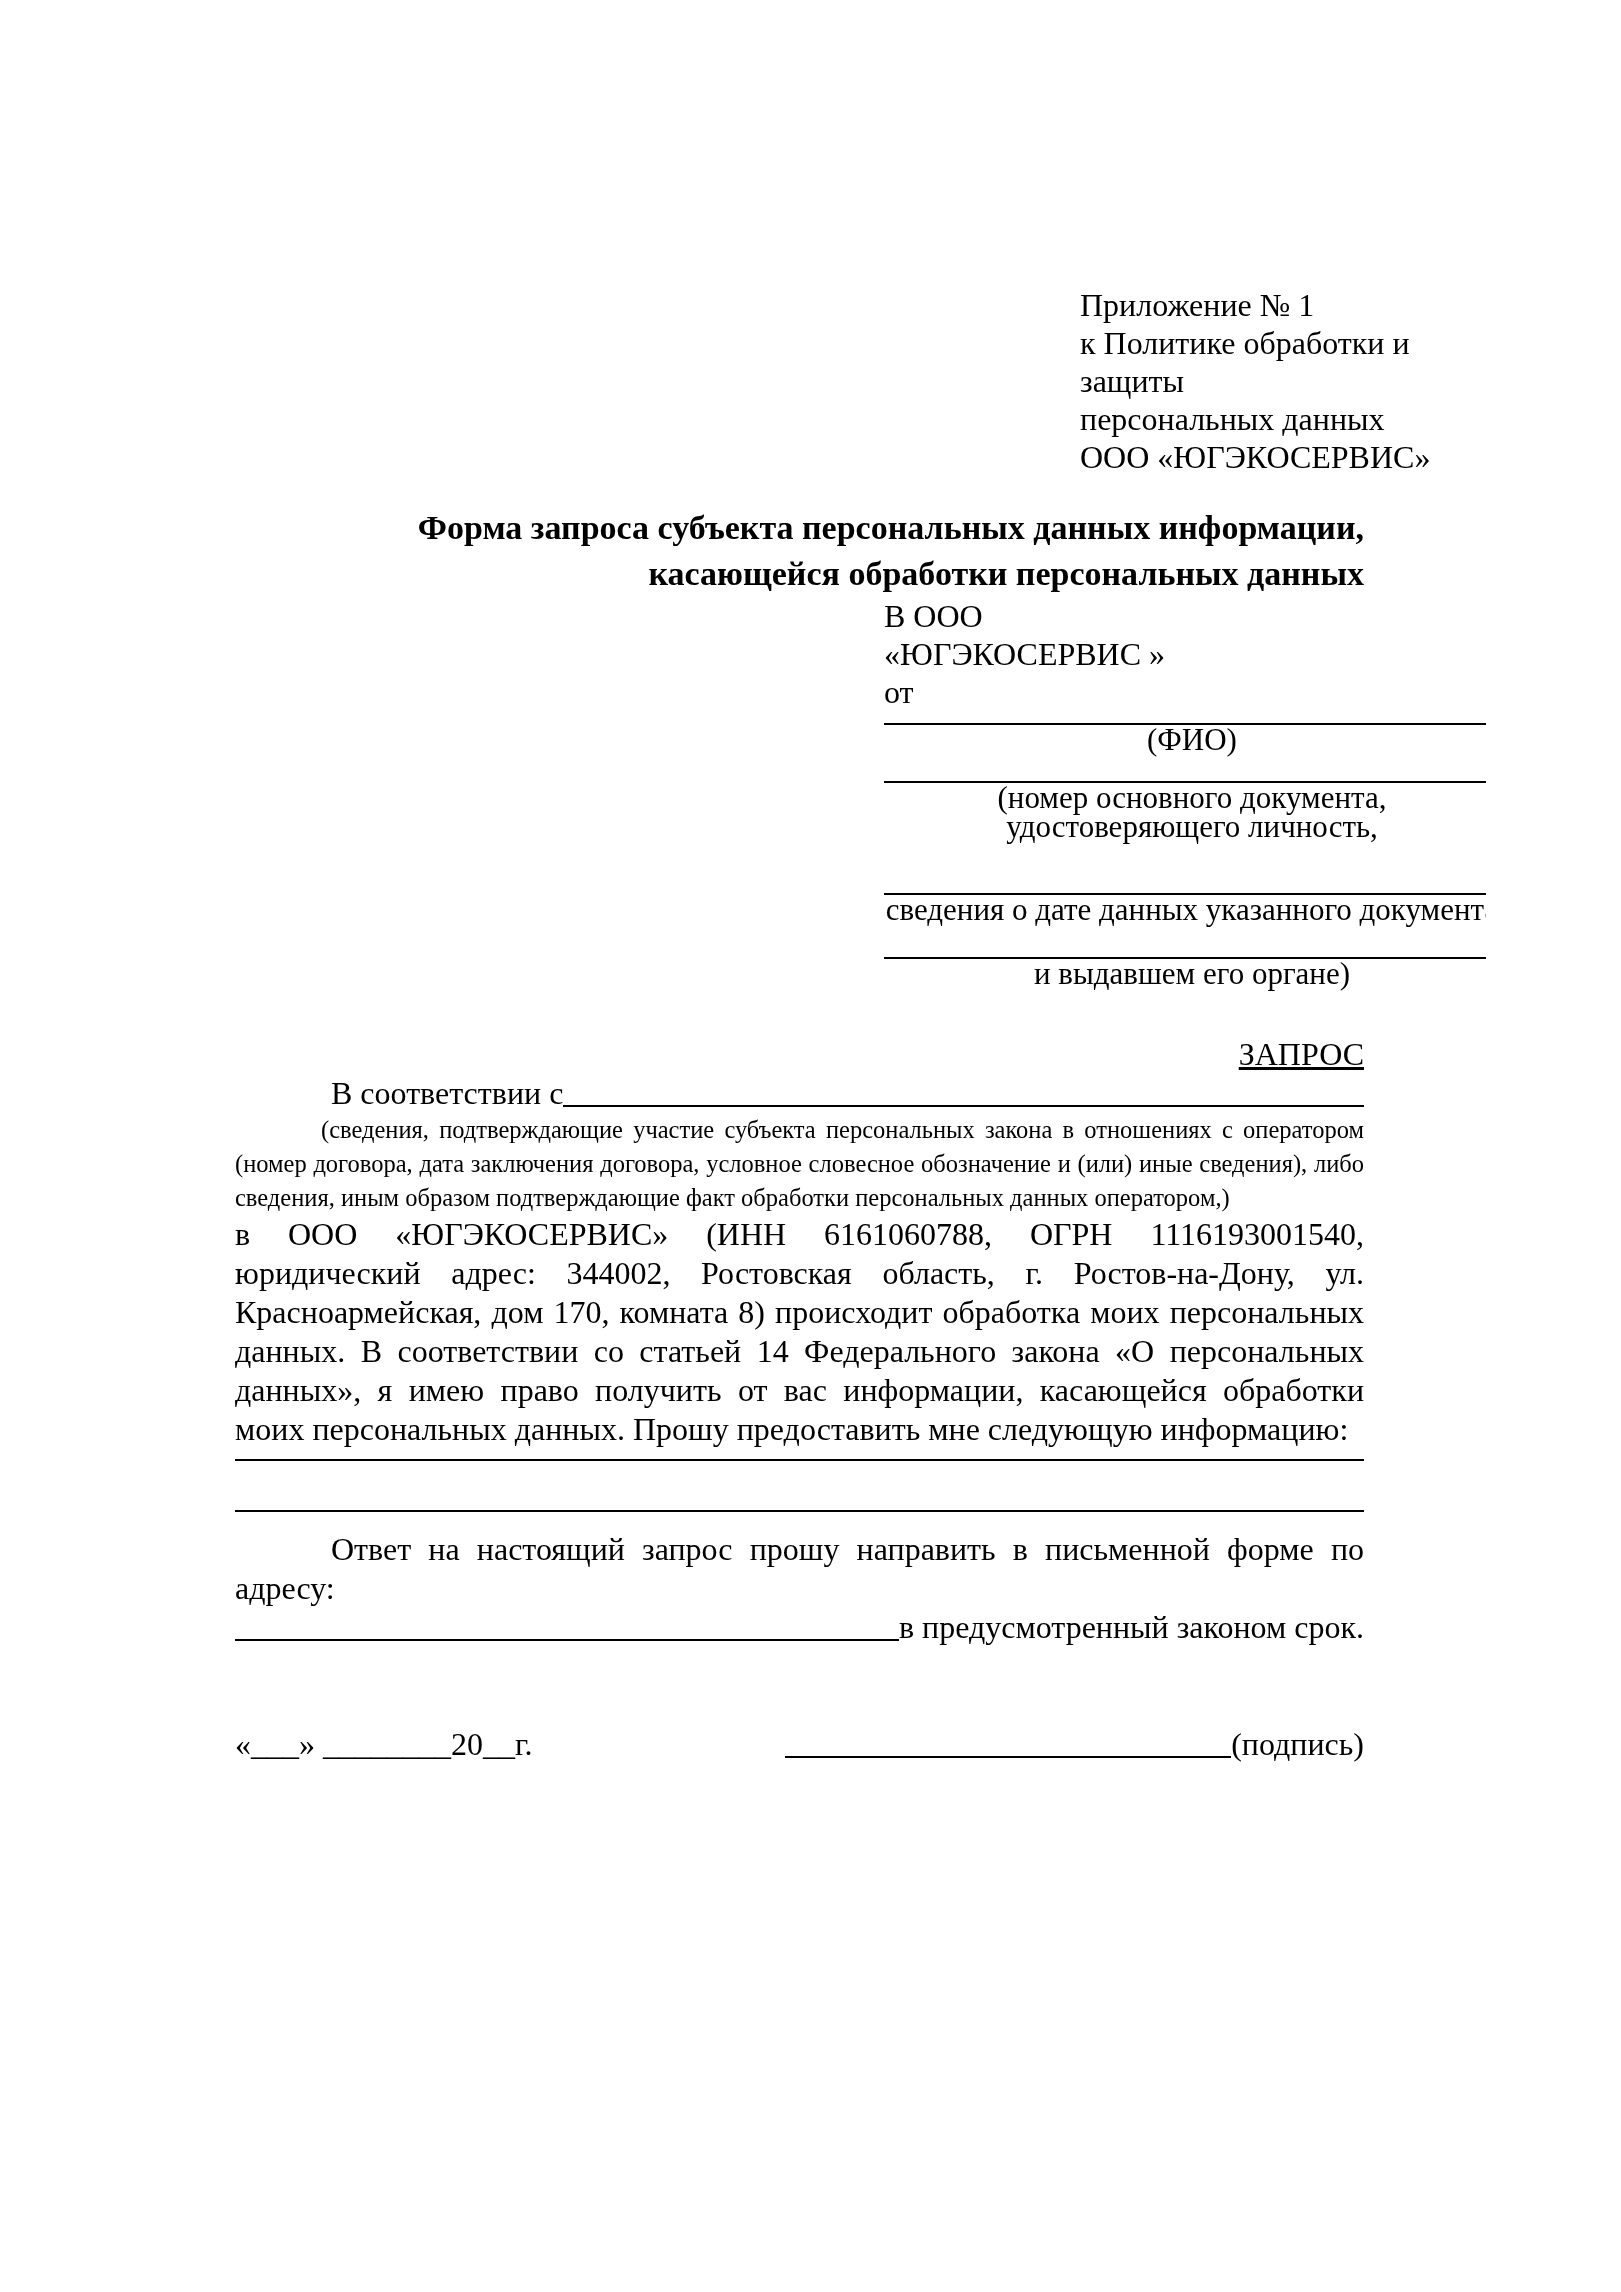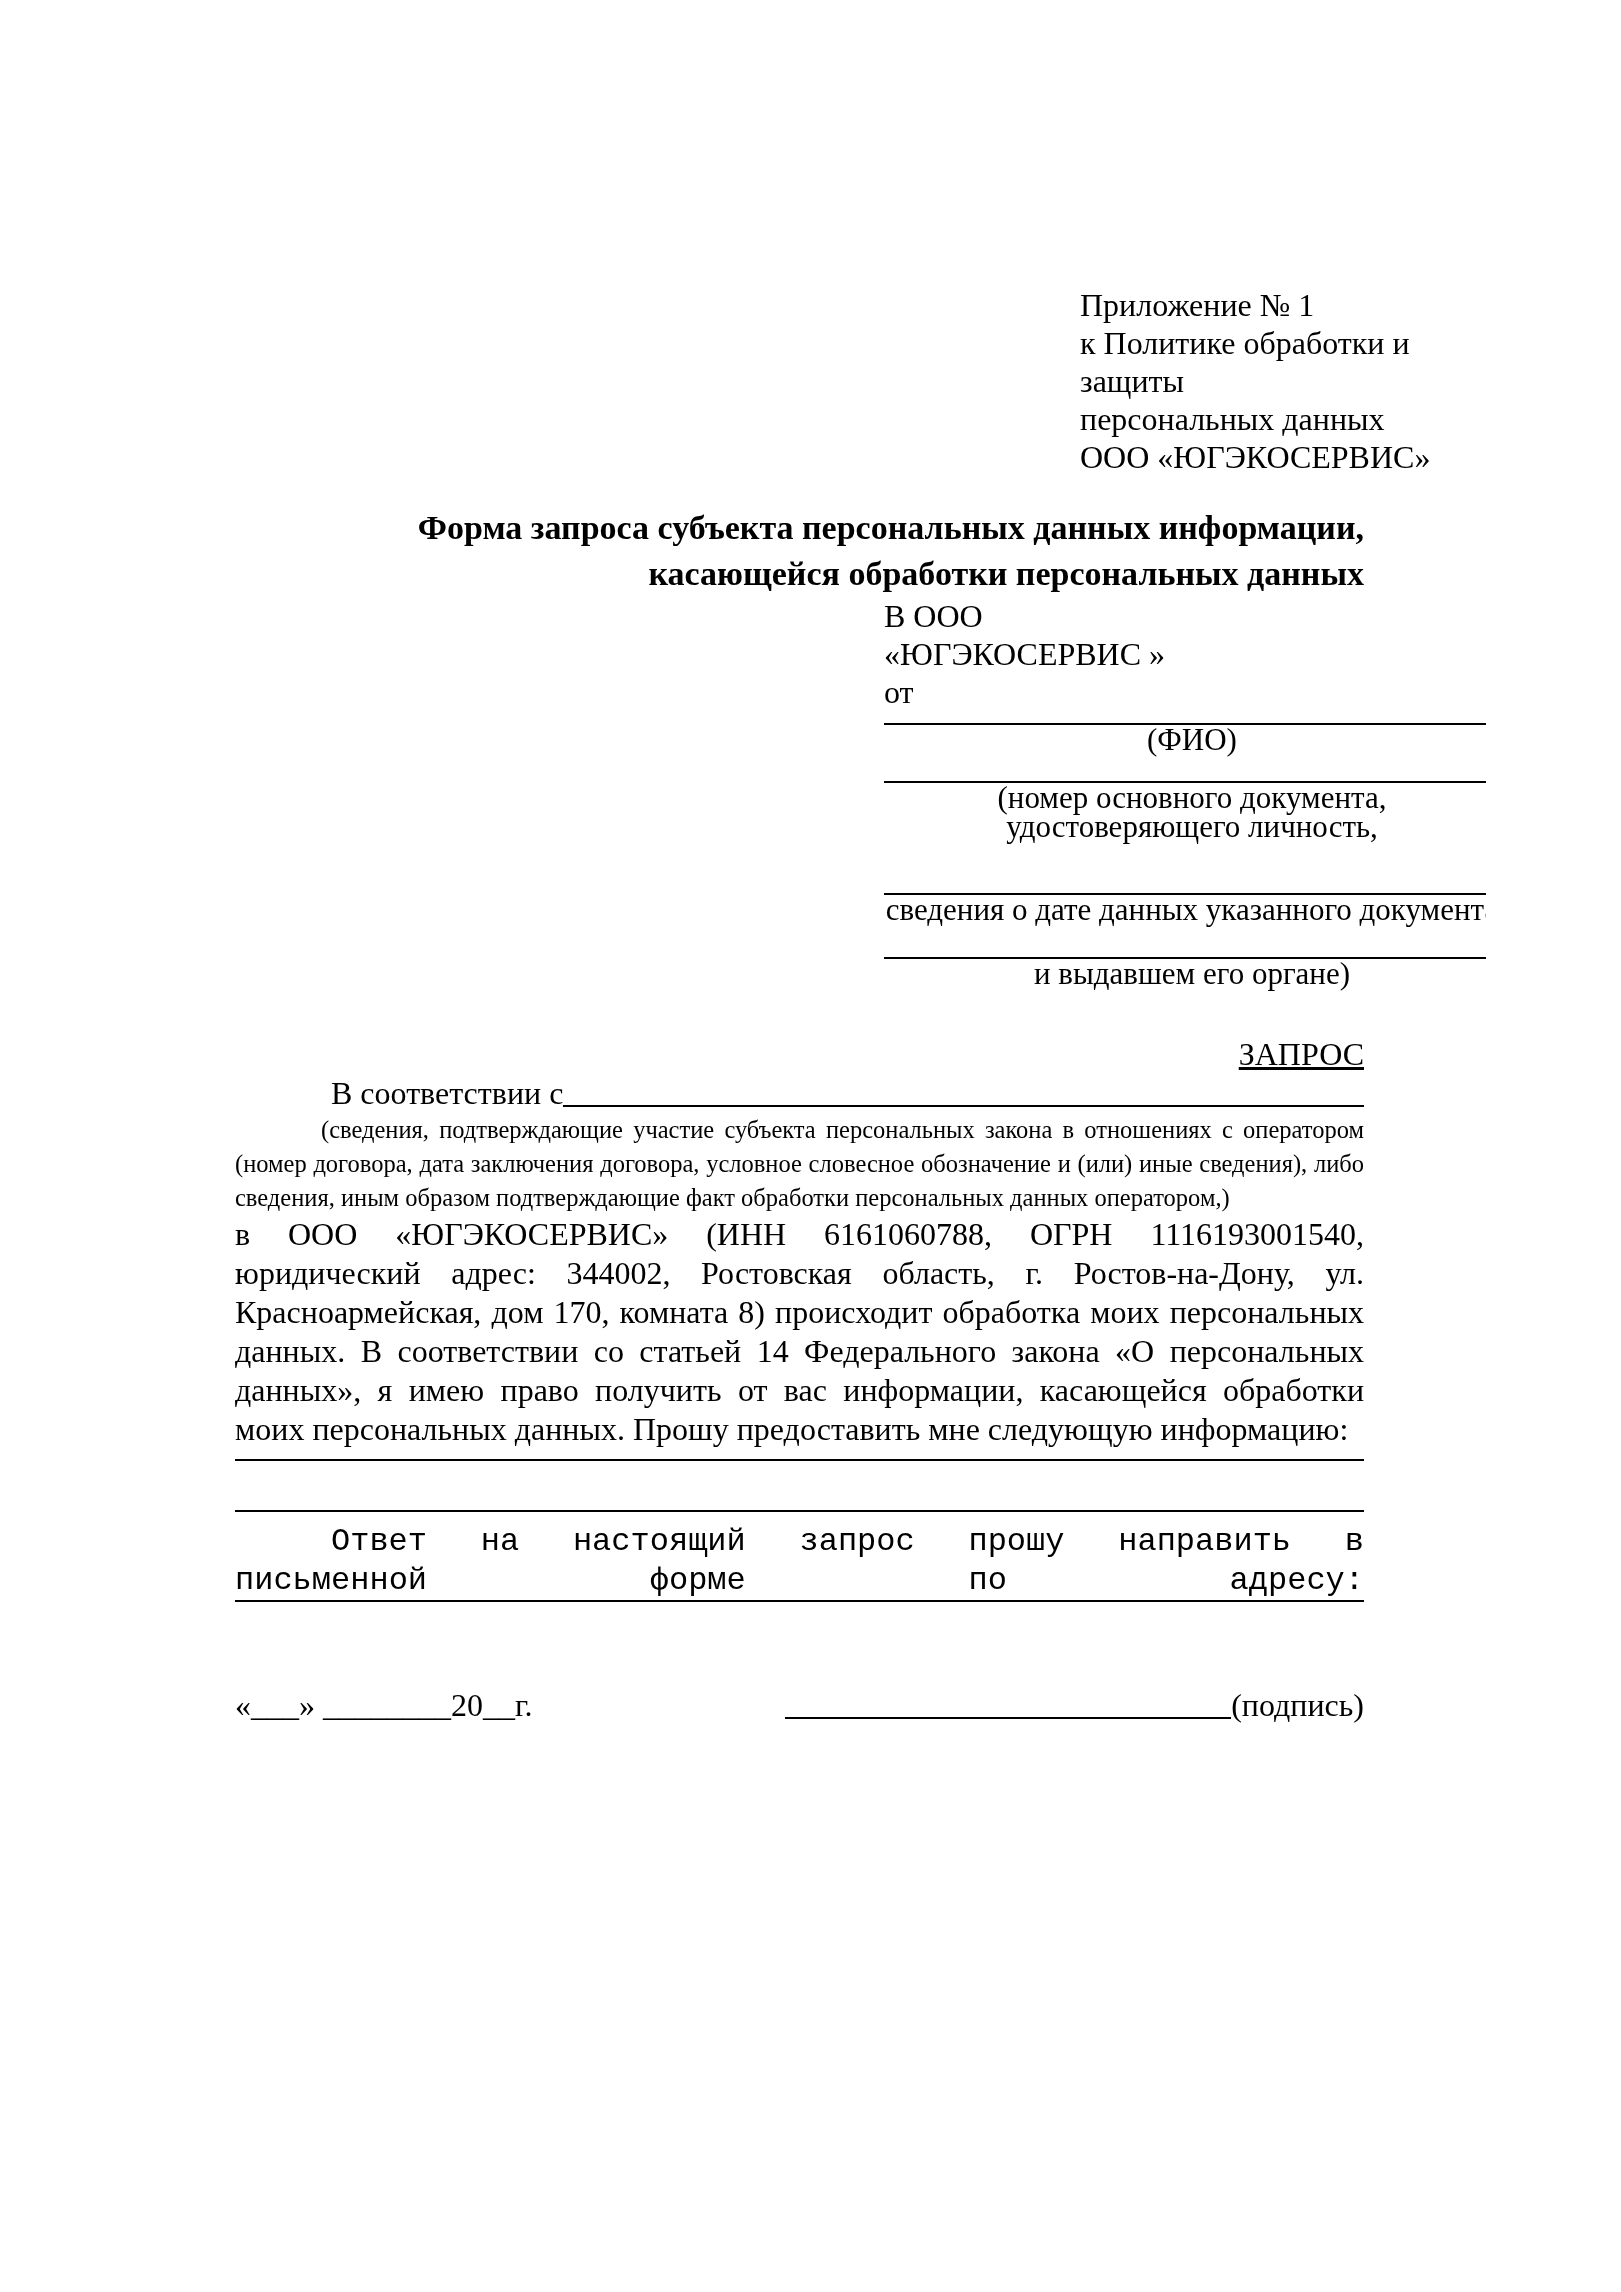--- a/index.html
+++ b/index.html
@@ -84,26 +84,25 @@
   
   .body-par {
     text-align: justify;
     line-height: 39px;
   }
   
   .fl-big1 { height: 9.8px; margin-top: 0; }
   .fl-big2 { height: 49px; }
   
   .answer-line1 {
-    margin-top: 10px;
+    margin-top: 18px;
     text-indent: 96px;
     text-align: justify;
     text-align-last: justify;
     line-height: 39px;
-    font-family: Liberation Mono, monospace;
   }
   .answer-line2 {
     display: flex;
     align-items: stretch;
     line-height: 39px;
   }
   .answer-suffix { white-space: nowrap; }
   
   .bottom-row {
     margin-top: 78px;
@@ -170,20 +169,21 @@
   <div class="fineprint">(сведения, подтверждающие участие субъекта персональных закона в отношениях с оператором (номер договора, дата заключения договора, условное словесное обозначение и (или) иные сведения), либо сведения, иным образом подтверждающие факт обработки персональных данных оператором,)</div>
 
   <div class="body-par">в ООО «ЮГЭКОСЕРВИС» (ИНН 6161060788, ОГРН 1116193001540, юридический адрес: 344002, Ростовская область, г. Ростов-на-Дону, ул. Красноармейская, дом 170, комната 8) происходит обработка моих персональных данных. В соответствии со статьей 14 Федерального закона «О персональных данных», я имею право получить от вас информации, касающейся обработки моих персональных данных. Прошу предоставить мне следующую информацию:</div>
 
   <div class="fill-line fl-big1"></div>
   <div class="fill-line fl-big2"></div>
 
   <div class="answer-line1">Ответ на настоящий запрос прошу направить в письменной форме по адресу:</div>
   <div class="answer-line2">
     <span class="blank-fill"></span>
+    <span class="answer-suffix">в предусмотренный законом срок.</span>
   </div>
 
   <div class="bottom-row">
     <span class="date-part">«___» ________20__г.</span>
     <span class="sig-part">
       <span class="sig-blank"></span>
       <span class="sig-caption">(подпись)</span>
     </span>
   </div>
 

